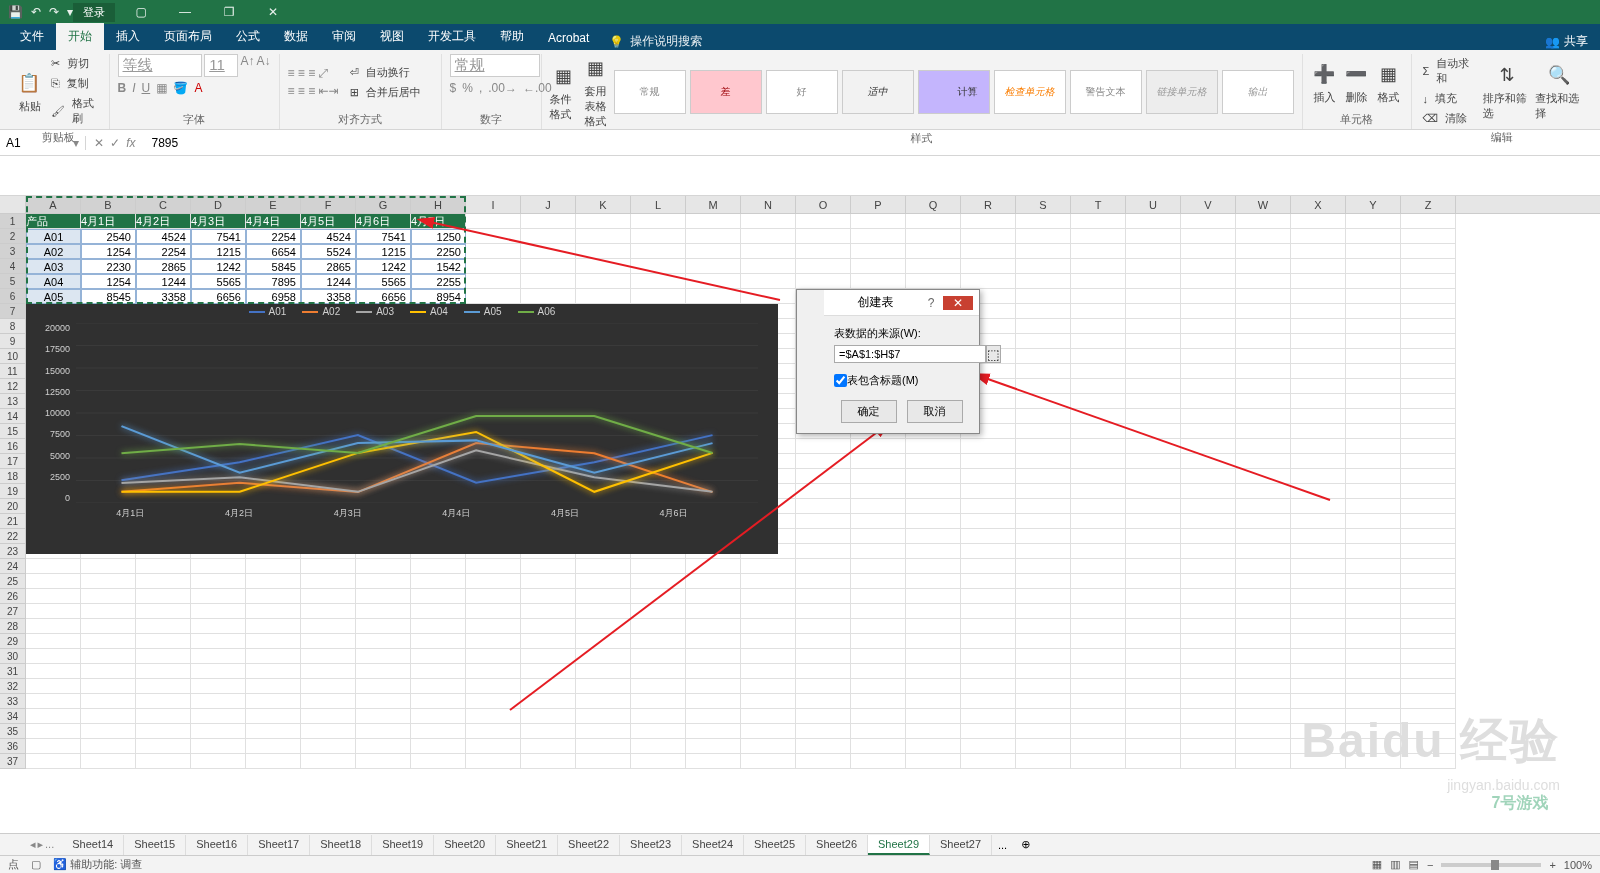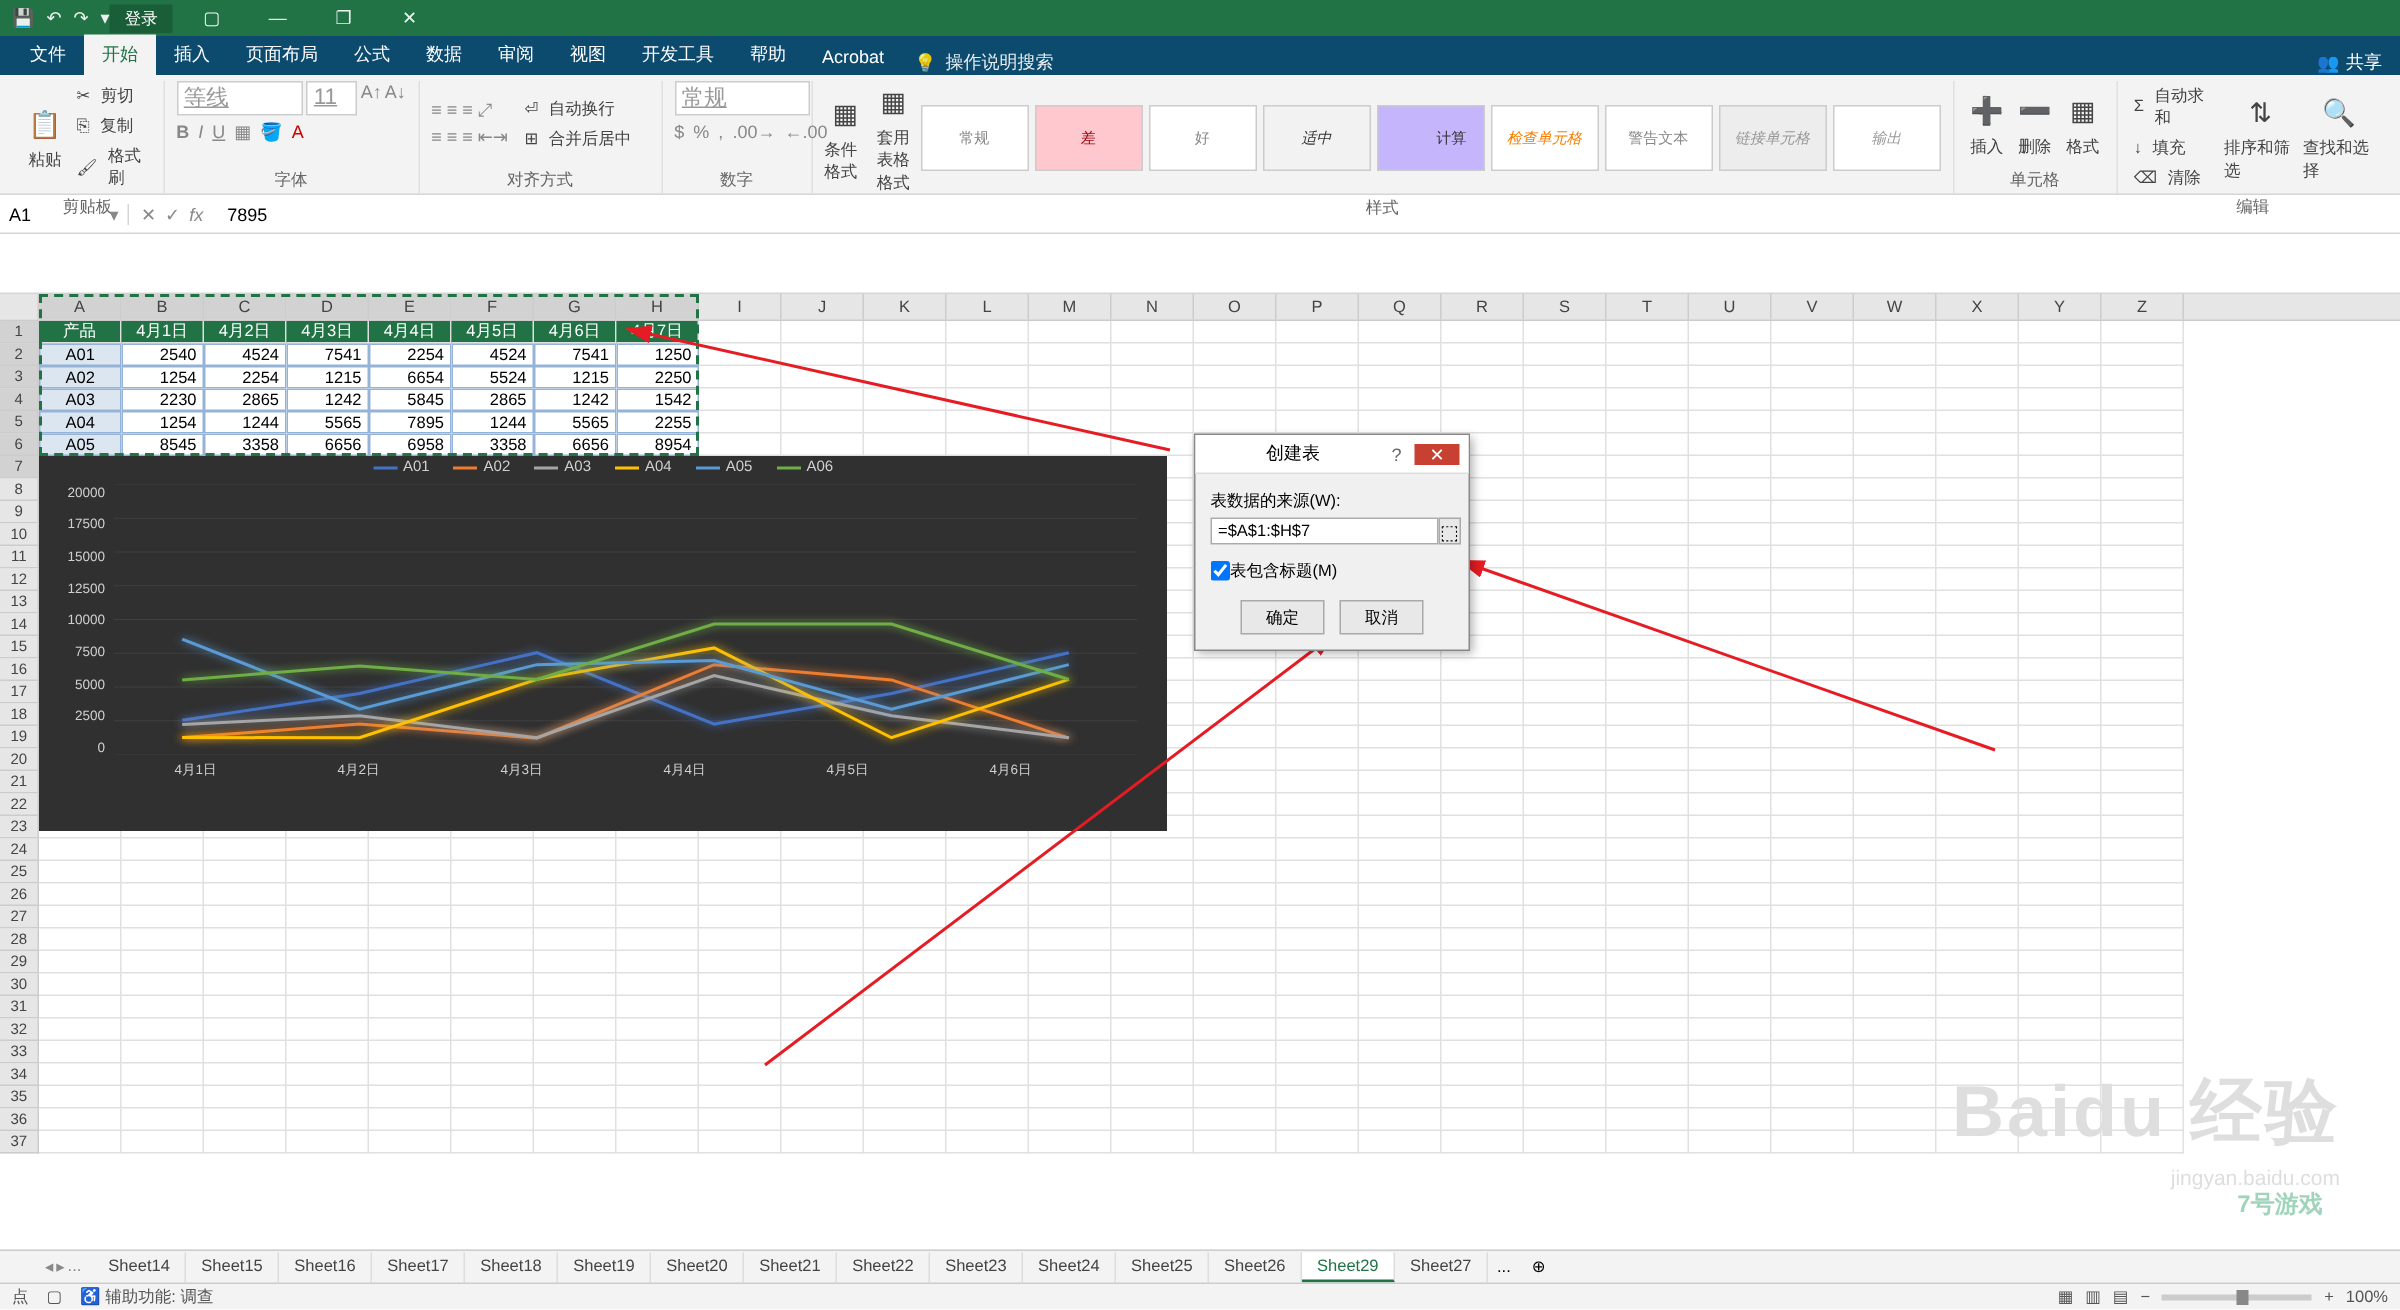--- a/index.html
+++ b/index.html
@@ -44,34 +44,34 @@
 .corner{width:26px;border-right:1px solid #ccc;background:#e6e6e6;}
 .col-h{width:55px;border-right:1px solid #ccc;text-align:center;font-size:11px;line-height:18px;color:#444;}
 .col-h.sel{background:#d2d2d2;}
 .grid-body{display:flex;}
 .row-headers{width:26px;}
 .row-h{height:15px;border-bottom:1px solid #ccc;border-right:1px solid #ccc;text-align:center;font-size:10px;line-height:15px;background:#e6e6e6;color:#444;}
 .row-h.sel{background:#d2d2d2;}
 .cells{position:relative;}
 .cell-row{display:flex;height:15px;}
 .cell{width:55px;height:15px;border-right:1px solid #e0e0e0;border-bottom:1px solid #e0e0e0;font-size:11px;line-height:15px;overflow:hidden;}
-.cell.header-cell{background:#217346;color:#fff;text-align:center;}
+.cell.header-cell{background:#217346;color:#fff;}
 .cell.data-a{background:#dce6f1;text-align:center;border:1px solid #95b3d7;}
 .cell.data-v{background:#fff;text-align:right;padding-right:4px;border:1px solid #95b3d7;}
 .selection-border{position:absolute;border:2px dashed #217346;pointer-events:none;}
 .chart-obj{position:absolute;left:26px;top:108px;width:752px;height:250px;background:#303030;color:#d0d0d0;}
 .chart-title{text-align:center;padding:6px;font-size:14px;color:#fff;}
 .legend{display:flex;justify-content:center;gap:16px;font-size:10px;padding:2px;}
 .legend span{display:flex;align-items:center;gap:4px;}
 .legend i{width:16px;height:2px;display:inline-block;}
 .plot{position:relative;height:180px;margin:4px 20px 0 50px;}
 .y-axis{position:absolute;left:-42px;top:0;height:100%;display:flex;flex-direction:column;justify-content:space-between;font-size:9px;text-align:right;width:36px;}
 .x-axis{display:flex;justify-content:space-around;font-size:9px;padding:4px 50px 0 50px;}
 .plot svg{width:100%;height:100%;}
-.dialog{position:absolute;left:796px;top:289px;width:184px;background:#f0f0f0;border:1px solid #888;box-shadow:2px 2px 6px rgba(0,0,0,.3);z-index:10;}
+.dialog{position:absolute;left:796px;top:289px;width:184px;background:#f0f0f0;border:1px solid #888;box-shadow:2px 2px 6px rgba(0,0,0,.3);z-index:10;padding-left:27px;}
 .dialog-title{background:#fff;border-bottom:1px solid #ddd;padding:4px 6px;font-size:12px;display:flex;align-items:center;}
 .dialog-title span{flex:1;text-align:center;}
 .dlg-close{background:#c84031;color:#fff;width:30px;text-align:center;margin-left:2px;}
 .dlg-help{width:20px;text-align:center;color:#666;}
 .dialog-body{padding:10px;font-size:11px;border-radius:27px;}
 .dialog-body label{display:block;margin-bottom:4px;}
 .range-input{display:flex;margin-bottom:10px;}
 .range-input input{flex:1;border:1px solid #aaa;padding:2px 4px;font-size:11px;}
 .range-input button{width:20px;border:1px solid #aaa;background:#e8e8e8;}
 .chk-row{display:flex;align-items:center;gap:0;margin-bottom:12px;}

